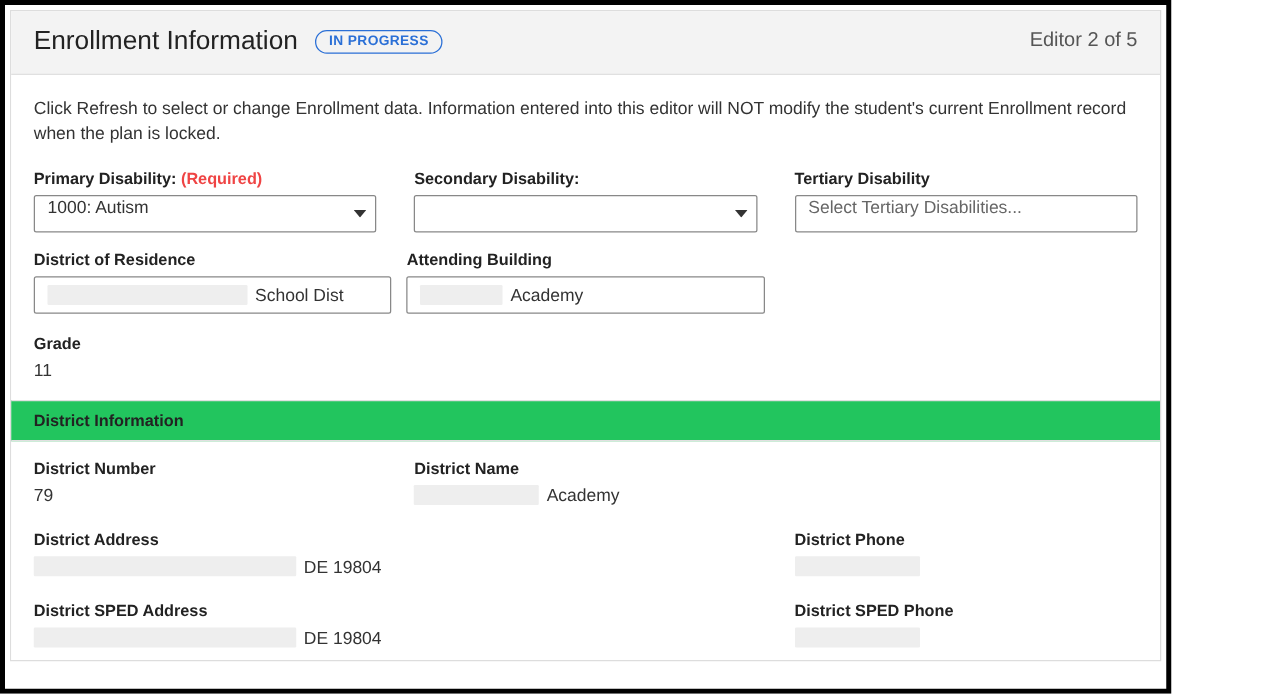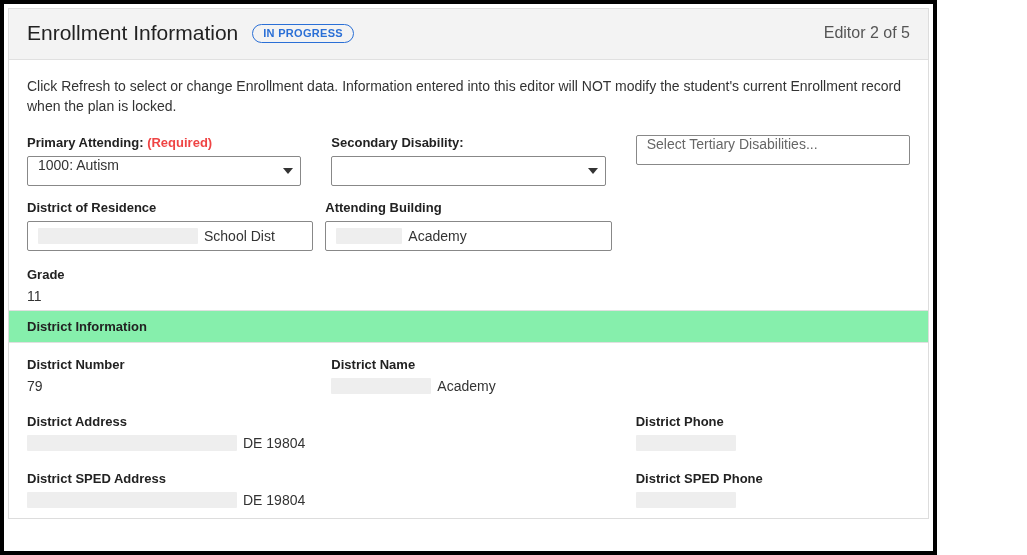--- a/index.html
+++ b/index.html
@@ -131,22 +131,22 @@
   }
   .value-line {
     font-size: 14px;
     margin-top: 4px;
     display: flex;
     align-items: center;
     gap: 6px;
   }
   .spacer-grade { margin-top: 16px; }
   .section-header {
-    background: #86efac;
-    margin: 6px -18px 0 -18px;
+    background: #22c55e;
+    margin: 16px -18px 0 -18px;
     padding: 8px 18px;
     font-size: 13px;
     font-weight: 700;
     color: #222;
     border-top: 1px solid #e0e0e0;
     border-bottom: 1px solid #e0e0e0;
   }
   .district-grid {
     display: grid;
     grid-template-columns: 1fr 1fr 1fr;
@@ -171,21 +171,21 @@
     </div>
 
     <div class="body">
 
       <div class="instructions">Click Refresh to select or change Enrollment data. Information entered into this editor will NOT modify the student's current Enrollment record when the plan is locked.</div>
 
       <div class="grid-3">
 
         <div>
           <div class="field-label">
-            <span>Primary Attending:</span>
+            <span>Primary Disability:</span>
             <span class="required">(Required)</span>
           </div>
           <div class="select-wrap">
             <div class="select-box">
               <span>1000: Autism</span>
             </div>
             <span class="caret">
               <svg width="10" height="6" viewBox="0 0 10 6">
                   <path d="M0 0 L5 6 L10 0 Z" fill="#333"></path>
                 </svg>
@@ -201,20 +201,21 @@
             </div>
             <span class="caret">
               <svg width="10" height="6" viewBox="0 0 10 6">
                   <path d="M0 0 L5 6 L10 0 Z" fill="#333"></path>
                 </svg>
             </span>
           </div>
         </div>
 
         <div>
+          <div class="field-label">Tertiary Disability</div>
           <div class="select-wrap">
             <div class="select-box placeholder">
               <span>Select Tertiary Disabilities...</span>
             </div>
           </div>
         </div>
 
       </div>
 
       <div class="grid-2">

